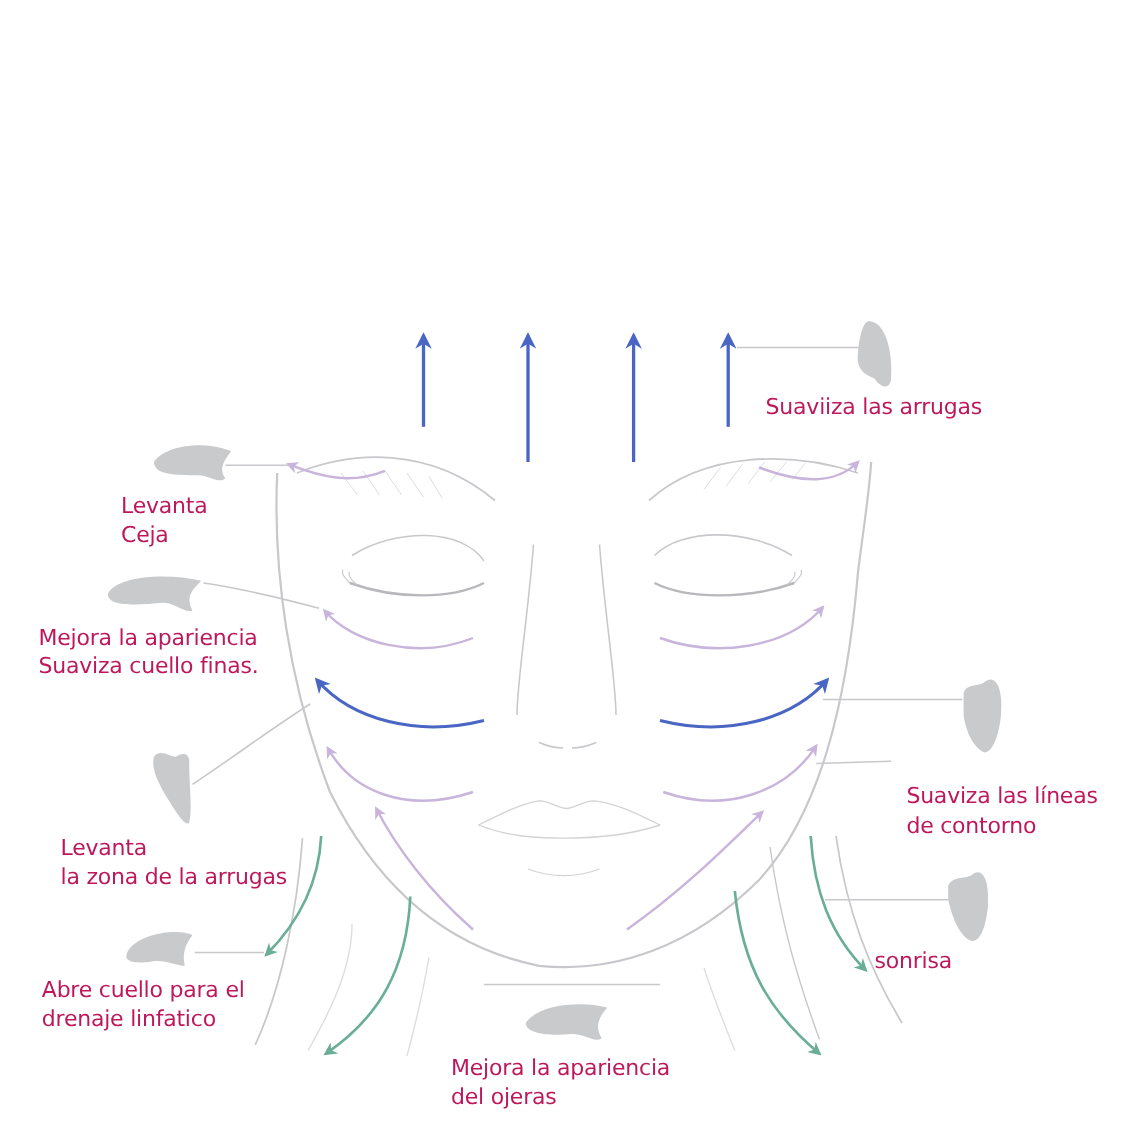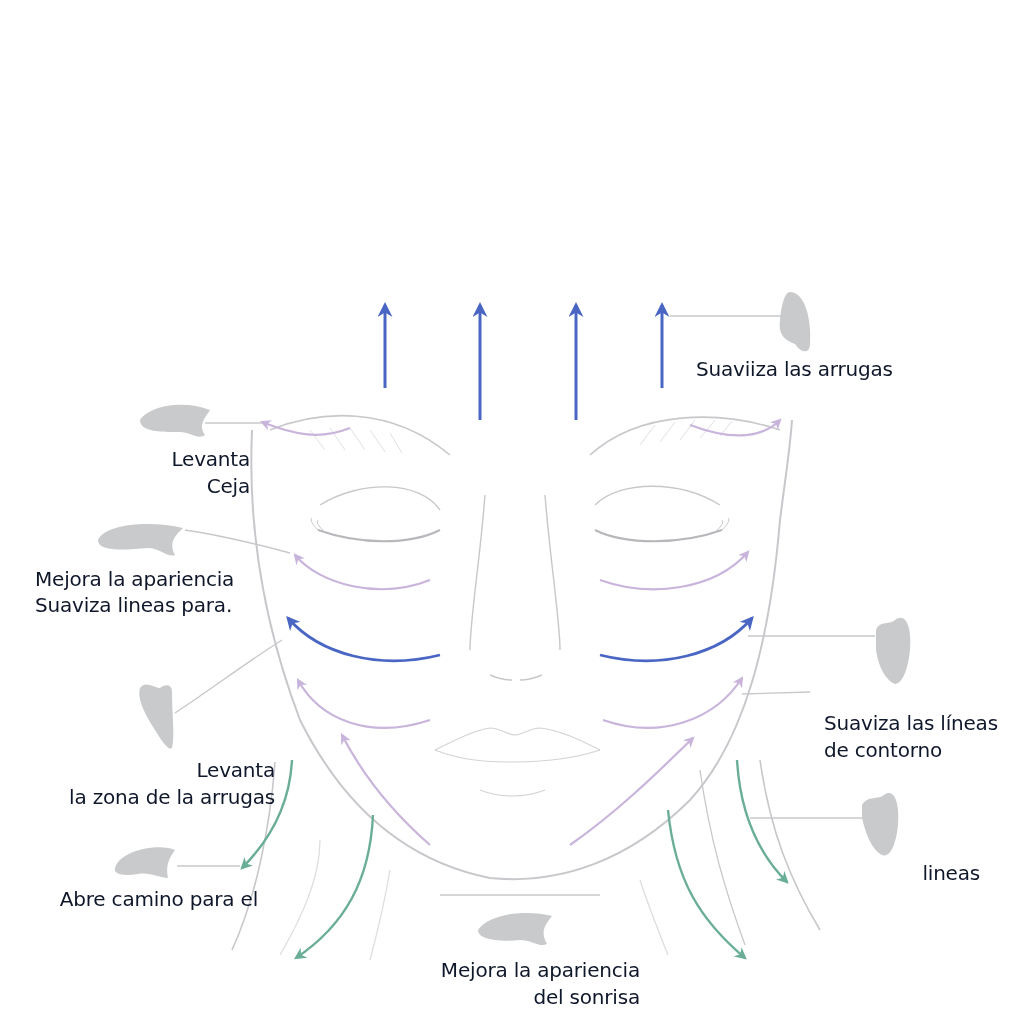--- a/index.html
+++ b/index.html
@@ -1,21 +1,21 @@
 <!DOCTYPE html>
 <html><head>
 <meta charset="utf-8">
 <style>
   html, body { margin:0; padding:0; background:#ffffff; }
   body { width:1024px; height:1024px; position:relative; overflow:hidden;
          font-family:"Liberation Sans", sans-serif; }
   svg.art { position:absolute; left:0; top:0; }
-  .lbl { position:absolute; color:#0f172a; font-size:20px; line-height:27px;
+  .lbl { position:absolute; color:#be185d; font-size:20px; line-height:27px;
          font-family:"DejaVu Sans", sans-serif; letter-spacing:-0.2px; }
-  .c { text-align:right; }
+  .c { text-align:left; }
   .l { text-align:left; }
 </style>
 </head>
 <body>
 
 <svg class="art" width="1024" height="1024" viewBox="0 0 1024 1024">
   <defs>
     <marker id="mBlue" viewBox="0 0 10 10" refX="8" refY="5" markerWidth="5" markerHeight="5" orient="auto-start-reverse">
       <path d="M0,0 L10,5 L0,10 L3,5 Z" fill="#4a66c4"></path>
     </marker>
@@ -125,37 +125,38 @@
   <span>Suaviiza las arrugas</span>
 </div>
 
 <div class="lbl c" style="left:110px; top:446px; width:140px;">
   <div>Levanta</div>
   <div>Ceja</div>
 </div>
 
 <div class="lbl l" style="left:35px; top:566px; line-height:26px;">
   <div>Mejora  la apariencia</div>
-  <div>Suaviza lineas para.</div>
+  <div>Suaviza cuello finas.</div>
 </div>
 
 <div class="lbl c" style="left:55px; top:757px; width:220px;">
   <div>Levanta</div>
   <div>la zona de la arrugas</div>
 </div>
 
 <div class="lbl c" style="left:38px; top:886px; width:220px;">
-  <div>Abre camino para el</div>
+  <div>Abre cuello para el</div>
+  <div>drenaje linfatico</div>
 </div>
 
 <div class="lbl l" style="left:824px; top:710px;">
   <div>Suaviza las líneas</div>
   <div>de contorno</div>
 </div>
 
 <div class="lbl c" style="left:795px; top:860px; width:185px;">
-  <div>lineas</div>
+  <div>sonrisa</div>
 </div>
 
 <div class="lbl c" style="left:410px; top:957px; width:230px;">
   <div>Mejora la apariencia</div>
-  <div>del sonrisa</div>
+  <div>del ojeras</div>
 </div>
 
 </body></html>

